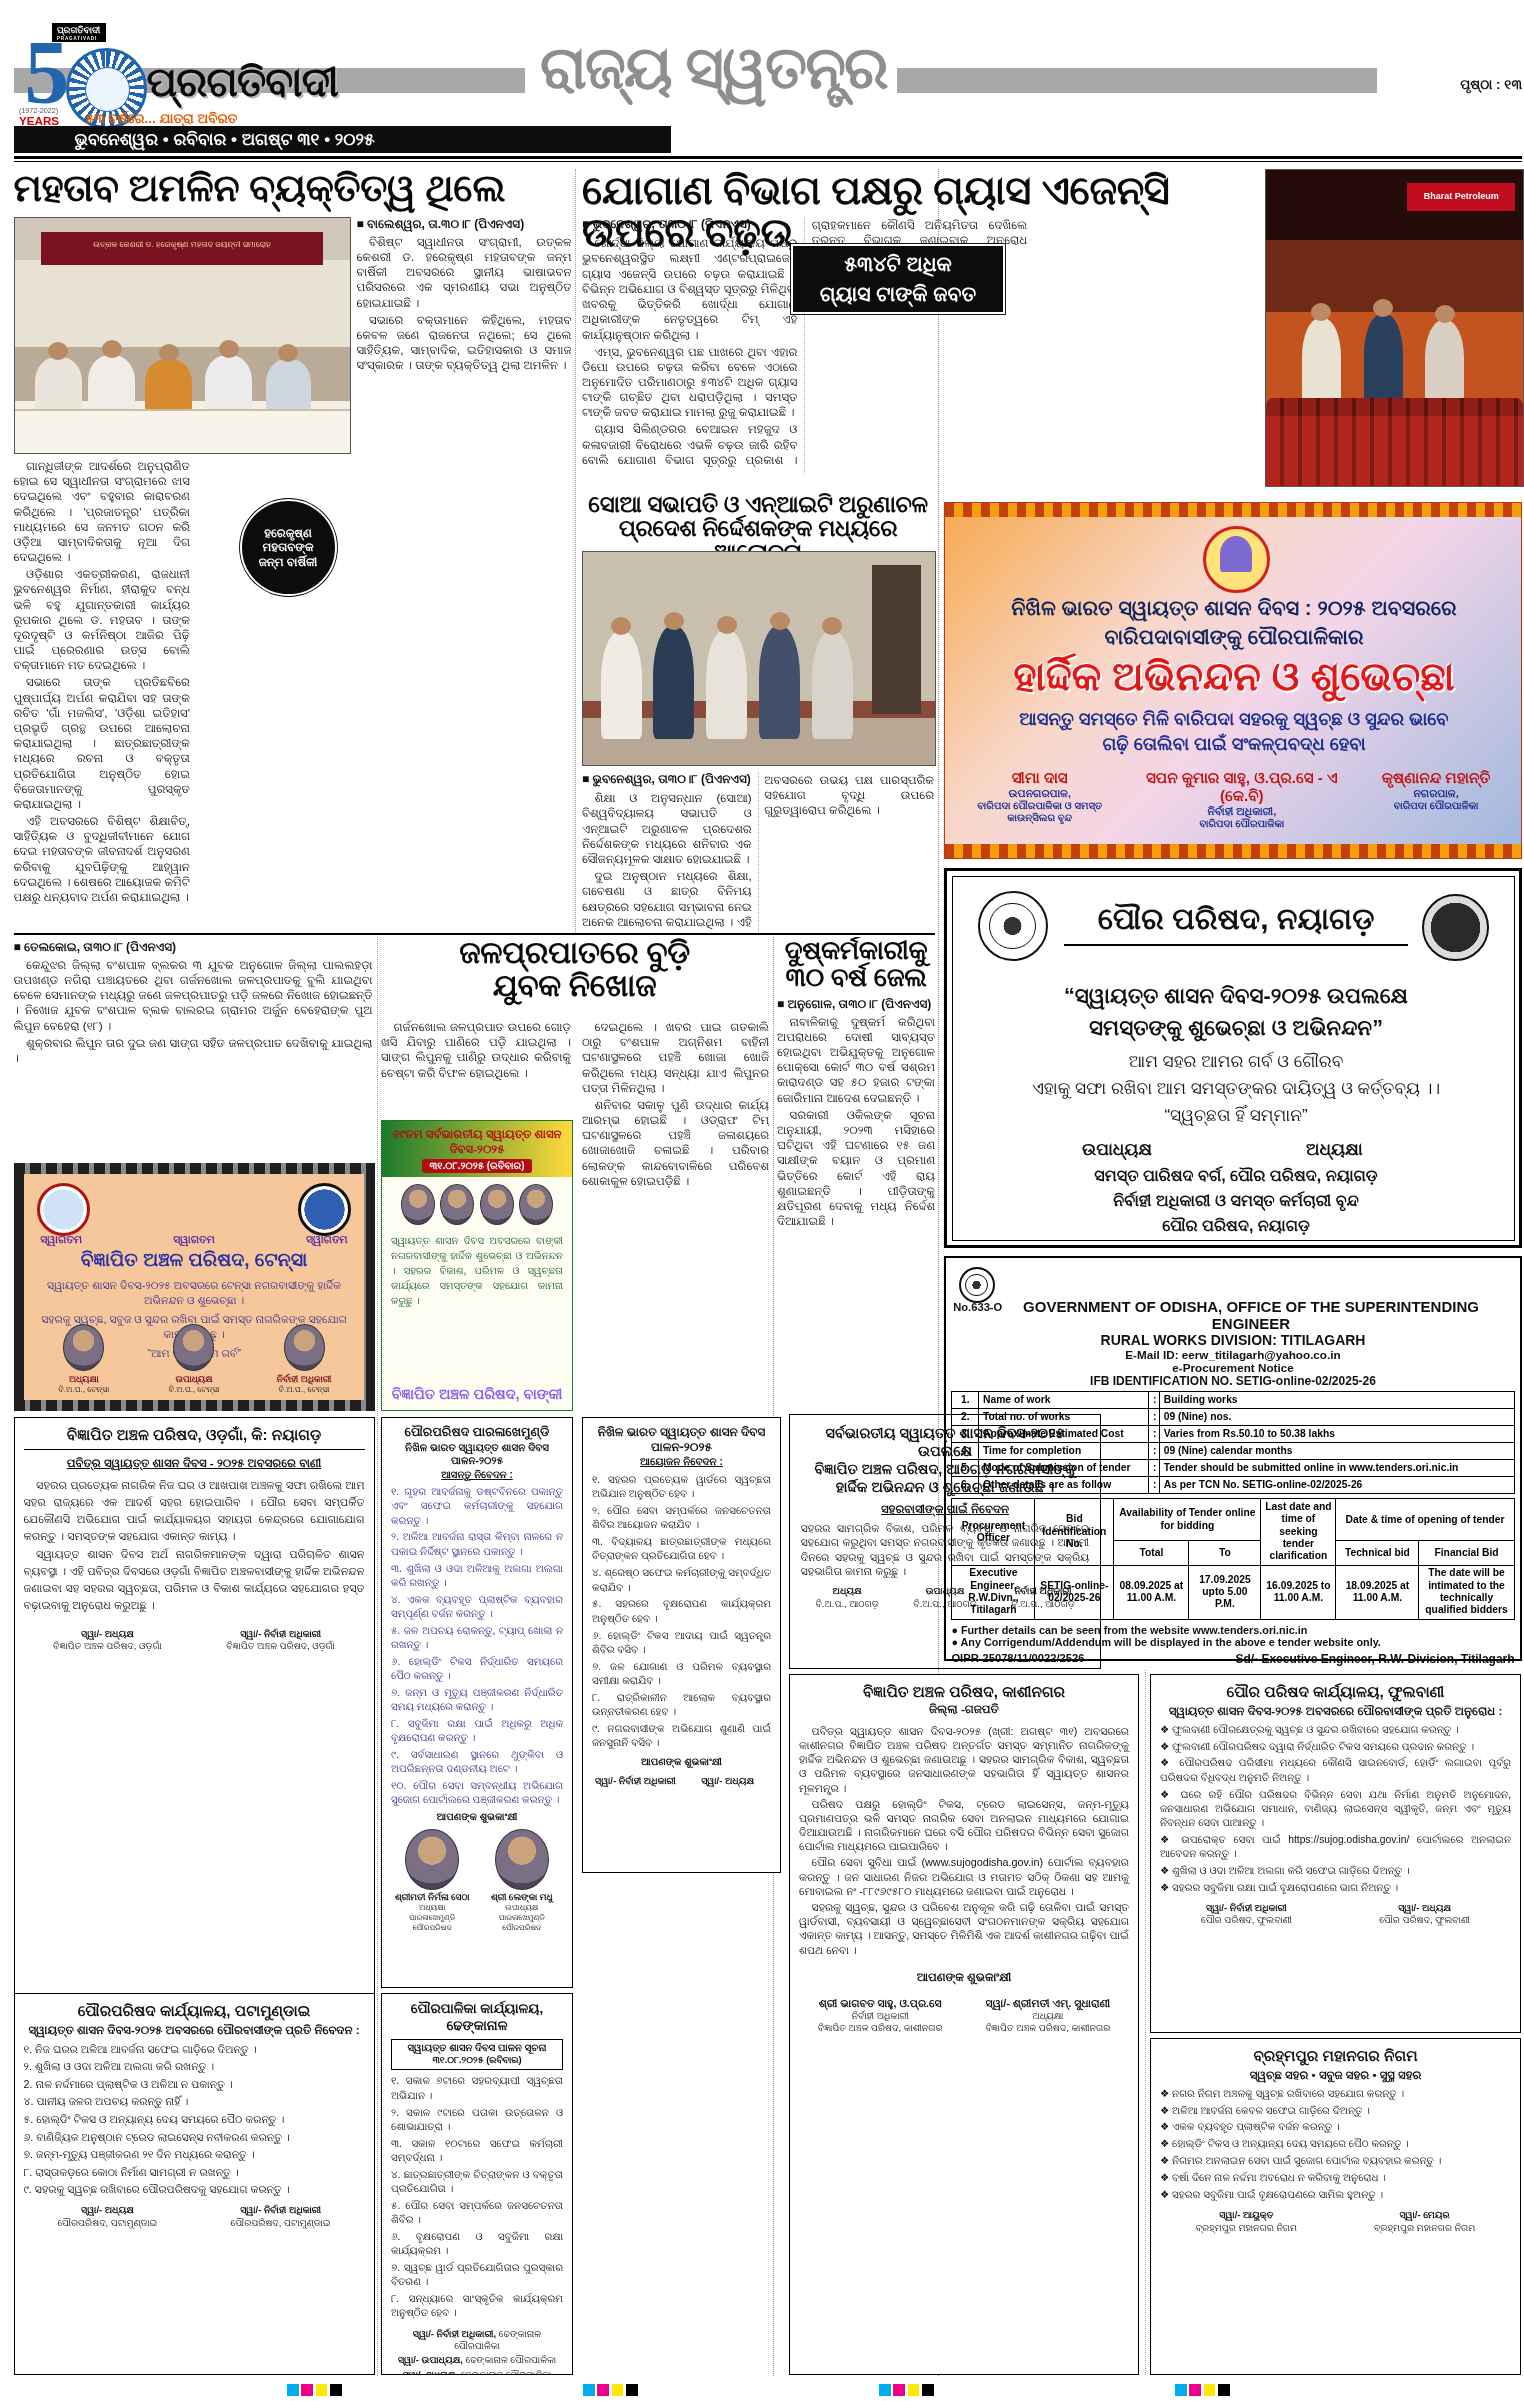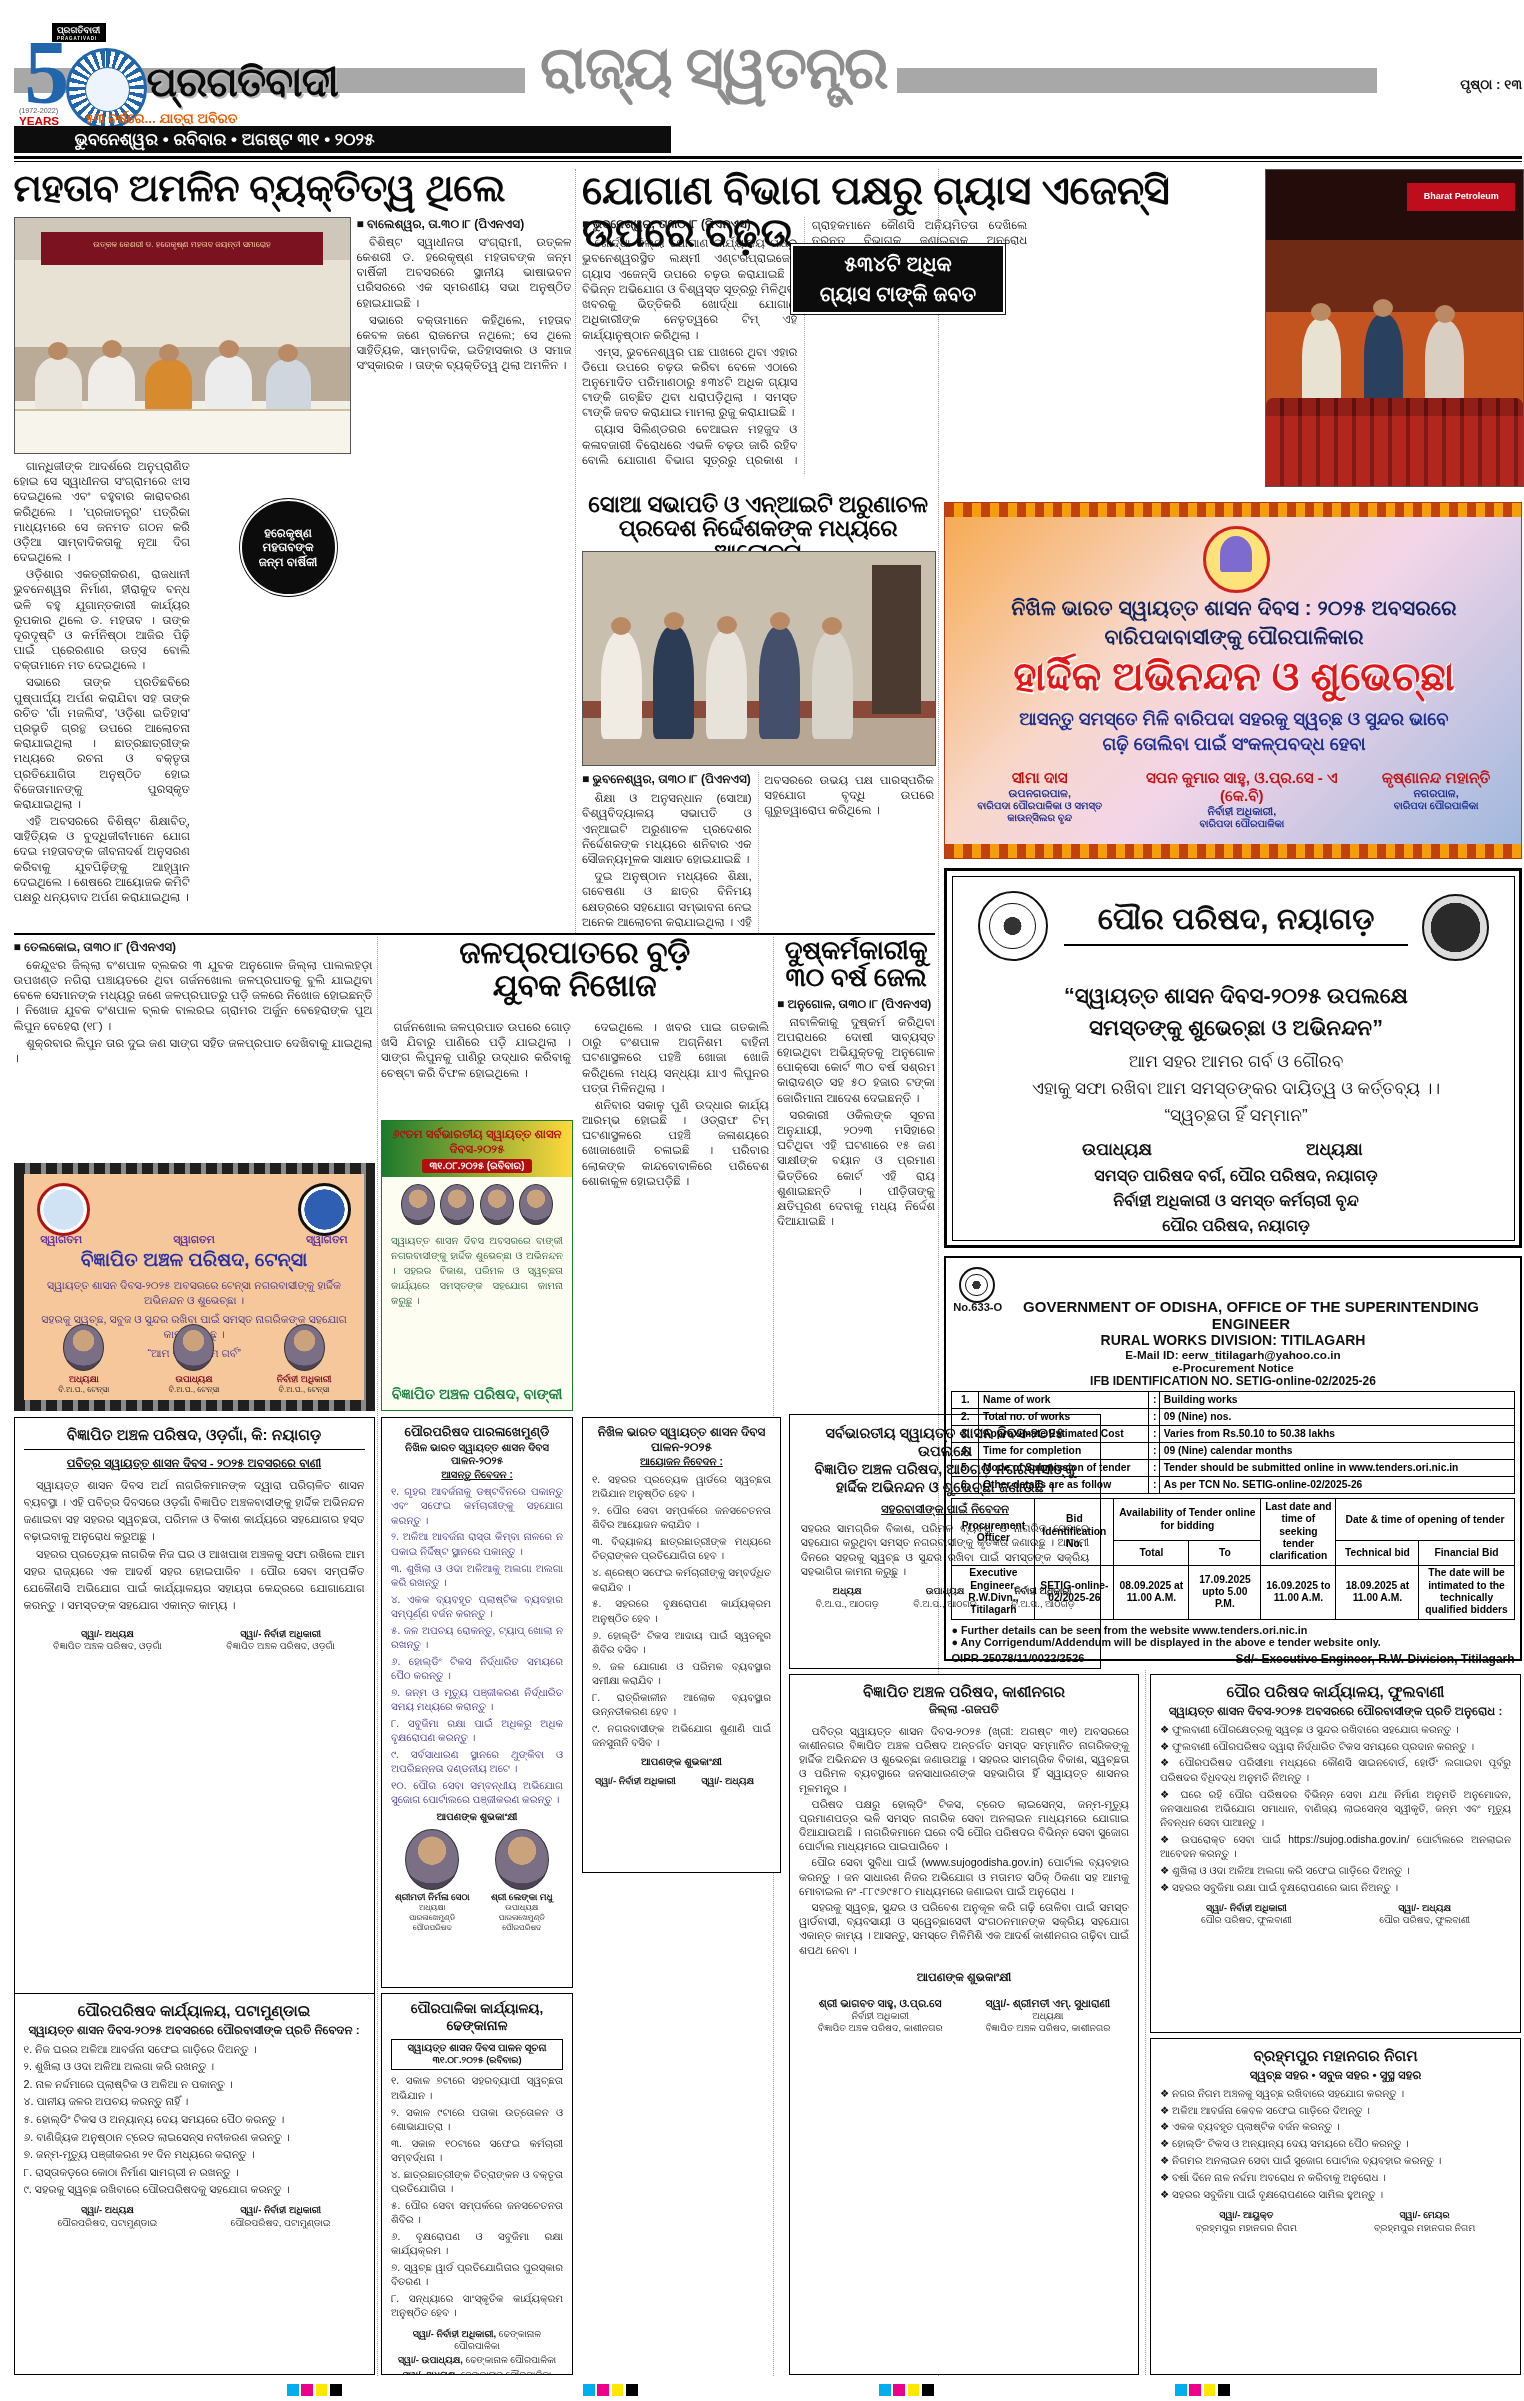--- a/index.html
+++ b/index.html
@@ -401,21 +401,21 @@
     <div class="b" style="font-size:11.7px;color:#b30e0e;line-height:1.3">୬୯ତମ ସର୍ବଭାରତୀୟ ସ୍ୱାୟତ୍ତ ଶାସନ ଦିବସ-୨୦୨୫</div>
     <div class="b" style="font-size:10px;color:#fff;background:#b30e0e;display:inline-block;padding:0.9px 7.2px;margin-top:2.7px;border-radius:2.7px">୩୧.୦୮.୨୦୨୫ (ରବିବାର)</div>
   </div>
   <div style="display:flex;justify-content:center;gap:5.4px;margin-top:7.2px">
     <div class="ovalphoto" style="width:32px;height:39px;margin:0"></div>
     <div class="ovalphoto" style="width:32px;height:39px;margin:0"></div>
     <div class="ovalphoto" style="width:32px;height:39px;margin:0"></div>
     <div class="ovalphoto" style="width:32px;height:39px;margin:0"></div>
   </div>
   <div class="j" style="font-size:10px;line-height:1.5;color:#1c5a2d;padding:7.2px 9px">ସ୍ୱାୟତ୍ତ ଶାସନ ଦିବସ ଅବସରରେ ବାଙ୍କୀ ନଗରବାସୀଙ୍କୁ ହାର୍ଦ୍ଦିକ ଶୁଭେଚ୍ଛା ଓ ଅଭିନନ୍ଦନ । ସହରର ବିକାଶ, ପରିମଳ ଓ ସ୍ୱଚ୍ଛତା କାର୍ଯ୍ୟରେ ସମସ୍ତଙ୍କ ସହଯୋଗ କାମନା କରୁଛୁ ।</div>
-  <div class="c b" style="font-size:14.4px;color:#15803d;position:absolute;bottom:7.2px;width:100%">ବିଜ୍ଞାପିତ ଅଞ୍ଚଳ ପରିଷଦ, ବାଙ୍କୀ</div>
+  <div class="c b" style="font-size:14.4px;color:#8b5cf6;position:absolute;bottom:7.2px;width:100%">ବିଜ୍ଞାପିତ ଅଞ୍ଚଳ ପରିଷଦ, ବାଙ୍କୀ</div>
 </div>
 
 <div class="notice purple" style="left:381px;top:1417px;width:192px;height:571px">
   <div class="nh1" style="font-size:12.6px">ପୌରପରିଷଦ ପାରଳାଖେମୁଣ୍ଡି</div>
   <div class="nh2" style="font-size:10.3px">ନିଖିଳ ଭାରତ ସ୍ୱାୟତ୍ତ ଶାସନ ଦିବସ ପାଳନ-୨୦୨୫</div>
   <div class="nh2" style="font-size:10px;text-decoration:underline">ଆସନ୍ତୁ ନିବେଦନ :</div>
   <div class="nlist">
       <div class="li">୧. ଗୃହର ଆବର୍ଜନାକୁ ଡଷ୍ଟବିନରେ ପକାନ୍ତୁ ଏବଂ ସଫେଇ କର୍ମଚାରୀଙ୍କୁ ସହଯୋଗ କରନ୍ତୁ ।</div>
       <div class="li">୨. ଅଳିଆ ଆବର୍ଜନା ରାସ୍ତା କିମ୍ବା ନାଳରେ ନ ପକାଇ ନିର୍ଦ୍ଦିଷ୍ଟ ସ୍ଥାନରେ ପକାନ୍ତୁ ।</div>
       <div class="li">୩. ଶୁଖିଲା ଓ ଓଦା ଅଳିଆକୁ ଅଲଗା ଅଲଗା କରି ରଖନ୍ତୁ ।</div>
@@ -556,22 +556,22 @@
       <span style="display:block">ସ୍ୱା/- ମେୟର</span>
       <span style="display:block;font-weight:normal">ବ୍ରହ୍ମପୁର ମହାନଗର ନିଗମ</span>
     </span>
   </div>
 </div>
 
 <div class="notice" style="left:13.5px;top:1417px;width:361px;height:655px;border-width:1.8px">
   <div class="nh1" style="border-bottom:1.8px solid #000;padding-bottom:4.5px">ବିଜ୍ଞାପିତ ଅଞ୍ଚଳ ପରିଷଦ, ଓଡ଼ଗାଁ, କି: ନୟାଗଡ଼</div>
   <div class="nh2" style="margin-top:5.4px;text-decoration:underline">ପବିତ୍ର ସ୍ୱାୟତ୍ତ ଶାସନ ଦିବସ - ୨୦୨୫ ଅବସରରେ ବାଣୀ</div>
   <div class="body12" style="margin-top:7.2px;font-size:11.2px;line-height:1.5">
+      <div class="para">ସହରର ପ୍ରତ୍ୟେକ ନାଗରିକ ନିଜ ଘର ଓ ଆଖପାଖ ଅଞ୍ଚଳକୁ ସଫା ରଖିଲେ ଆମ ସହର ରାଜ୍ୟରେ ଏକ ଆଦର୍ଶ ସହର ହୋଇପାରିବ । ପୌର ସେବା ସମ୍ପର୍କିତ ଯେକୌଣସି ଅଭିଯୋଗ ପାଇଁ କାର୍ଯ୍ୟାଳୟର ସହାୟତା କେନ୍ଦ୍ରରେ ଯୋଗାଯୋଗ କରନ୍ତୁ । ସମସ୍ତଙ୍କ ସହଯୋଗ ଏକାନ୍ତ କାମ୍ୟ ।</div>
       <div class="para">ସ୍ୱାୟତ୍ତ ଶାସନ ଦିବସ ଅର୍ଥ ନାଗରିକମାନଙ୍କ ଦ୍ୱାରା ପରିଚାଳିତ ଶାସନ ବ୍ୟବସ୍ଥା । ଏହି ପବିତ୍ର ଦିବସରେ ଓଡ଼ଗାଁ ବିଜ୍ଞାପିତ ଅଞ୍ଚଳବାସୀଙ୍କୁ ହାର୍ଦ୍ଦିକ ଅଭିନନ୍ଦନ ଜଣାଇବା ସହ ସହରର ସ୍ୱଚ୍ଛତା, ପରିମଳ ଓ ବିକାଶ କାର୍ଯ୍ୟରେ ସହଯୋଗର ହସ୍ତ ବଢ଼ାଇବାକୁ ଅନୁରୋଧ କରୁଅଛୁ ।</div>
-      <div class="para">ସହରର ପ୍ରତ୍ୟେକ ନାଗରିକ ନିଜ ଘର ଓ ଆଖପାଖ ଅଞ୍ଚଳକୁ ସଫା ରଖିଲେ ଆମ ସହର ରାଜ୍ୟରେ ଏକ ଆଦର୍ଶ ସହର ହୋଇପାରିବ । ପୌର ସେବା ସମ୍ପର୍କିତ ଯେକୌଣସି ଅଭିଯୋଗ ପାଇଁ କାର୍ଯ୍ୟାଳୟର ସହାୟତା କେନ୍ଦ୍ରରେ ଯୋଗାଯୋଗ କରନ୍ତୁ । ସମସ୍ତଙ୍କ ସହଯୋଗ ଏକାନ୍ତ କାମ୍ୟ ।</div>
     </div>
   <div class="sigrow" style="margin-top:14.4px">
     <span class="sigcol">
       <span style="display:block">ସ୍ୱା/- ଅଧ୍ୟକ୍ଷ</span>
       <span style="display:block;font-weight:normal">ବିଜ୍ଞାପିତ ଅଞ୍ଚଳ ପରିଷଦ, ଓଡ଼ଗାଁ</span>
     </span>
     <span class="sigcol">
       <span style="display:block">ସ୍ୱା/- ନିର୍ବାହୀ ଅଧିକାରୀ</span>
       <span style="display:block;font-weight:normal">ବିଜ୍ଞାପିତ ଅଞ୍ଚଳ ପରିଷଦ, ଓଡ଼ଗାଁ</span>
     </span>

